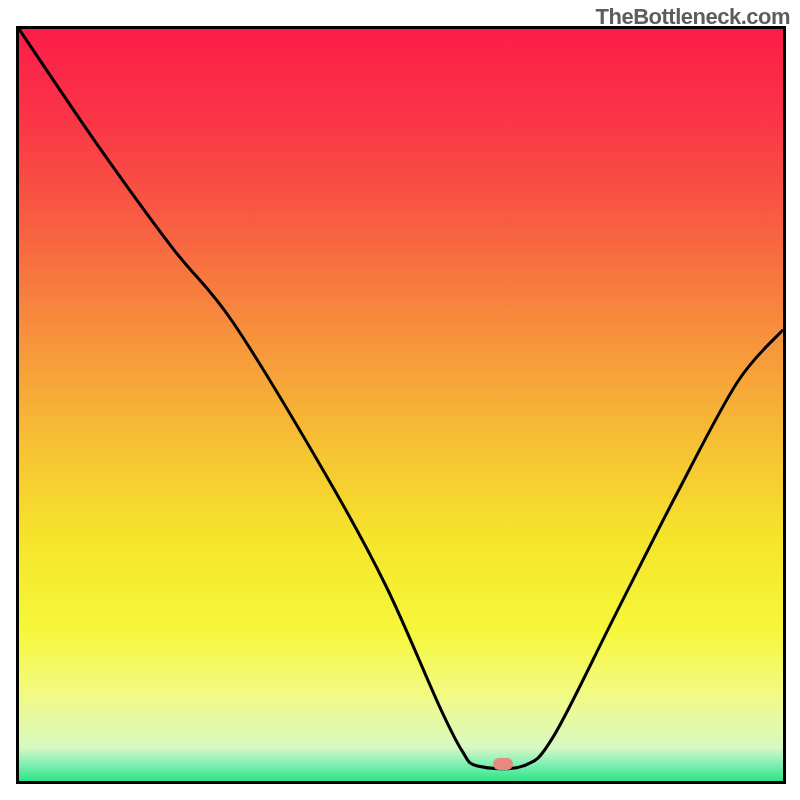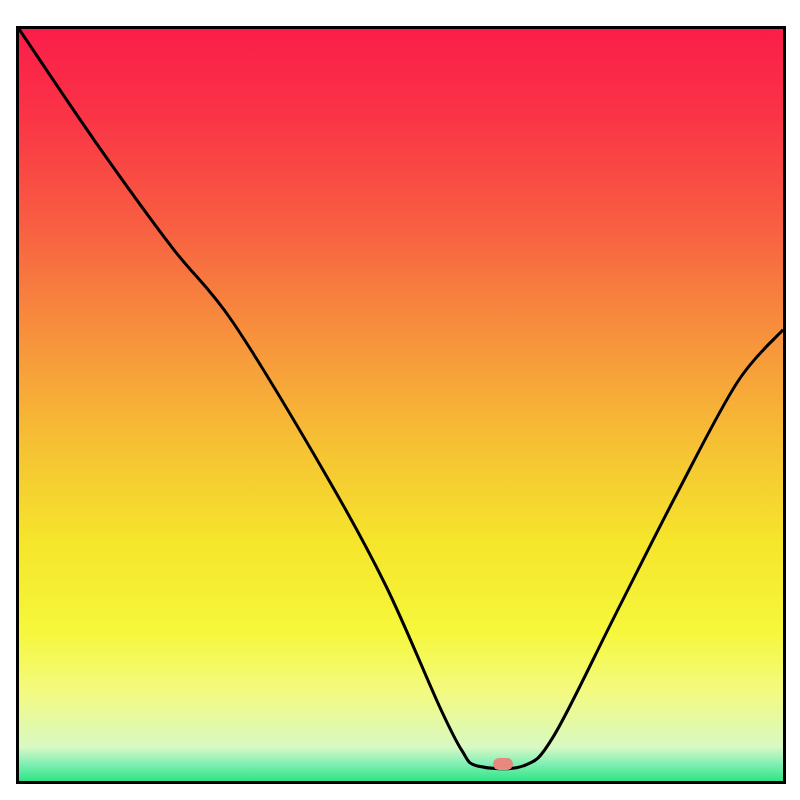--- a/index.html
+++ b/index.html
@@ -47,20 +47,21 @@
     height: 12px;
     border-radius: 6px;
     background: #e8887f;
     transform: translate(-50%, -50%);
   }
 </style>
 </head>
 <body>
 
 <div class="frame">
+  <div class="watermark">TheBottleneck.com</div>
 
   <div class="plot-box">
 
     <svg class="bg" viewBox="0 0 100 100" preserveAspectRatio="none">
       <defs>
         <linearGradient id="grad" x1="0" y1="0" x2="0" y2="1">
             <stop offset="0%" stop-color="#fb1d49"></stop>
             <stop offset="12%" stop-color="#fa3546"></stop>
             <stop offset="25%" stop-color="#f85b42"></stop>
             <stop offset="40%" stop-color="#f78f3d"></stop>

